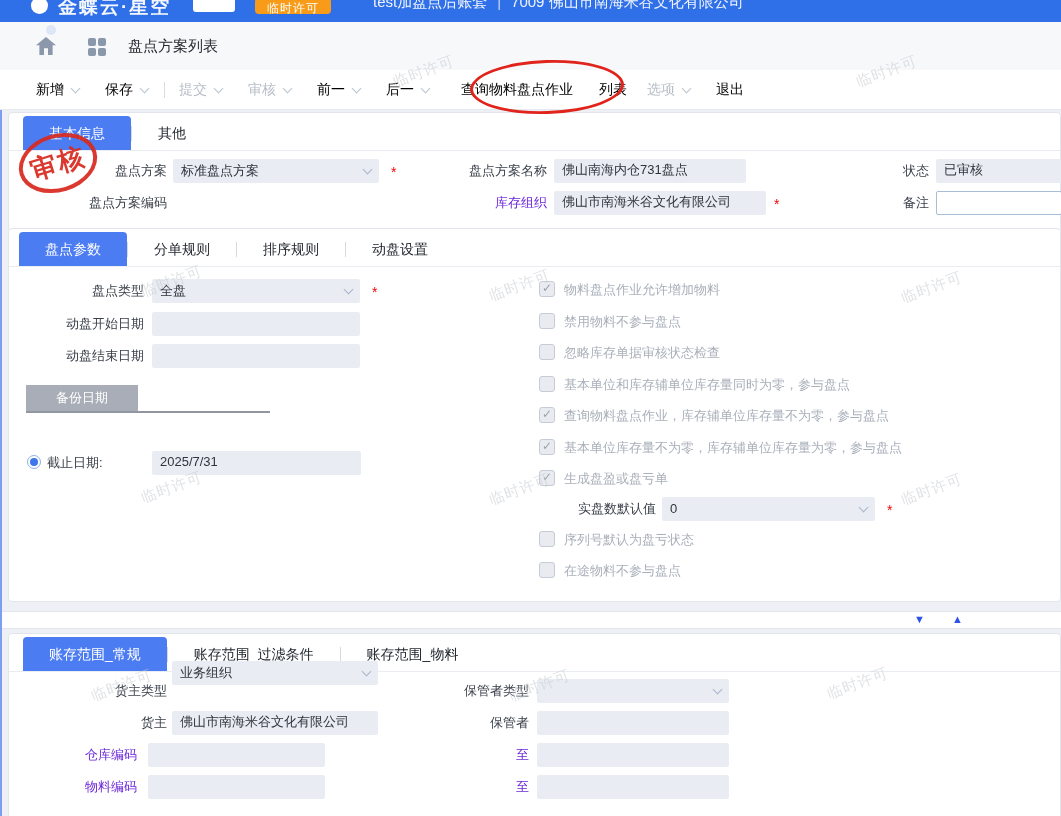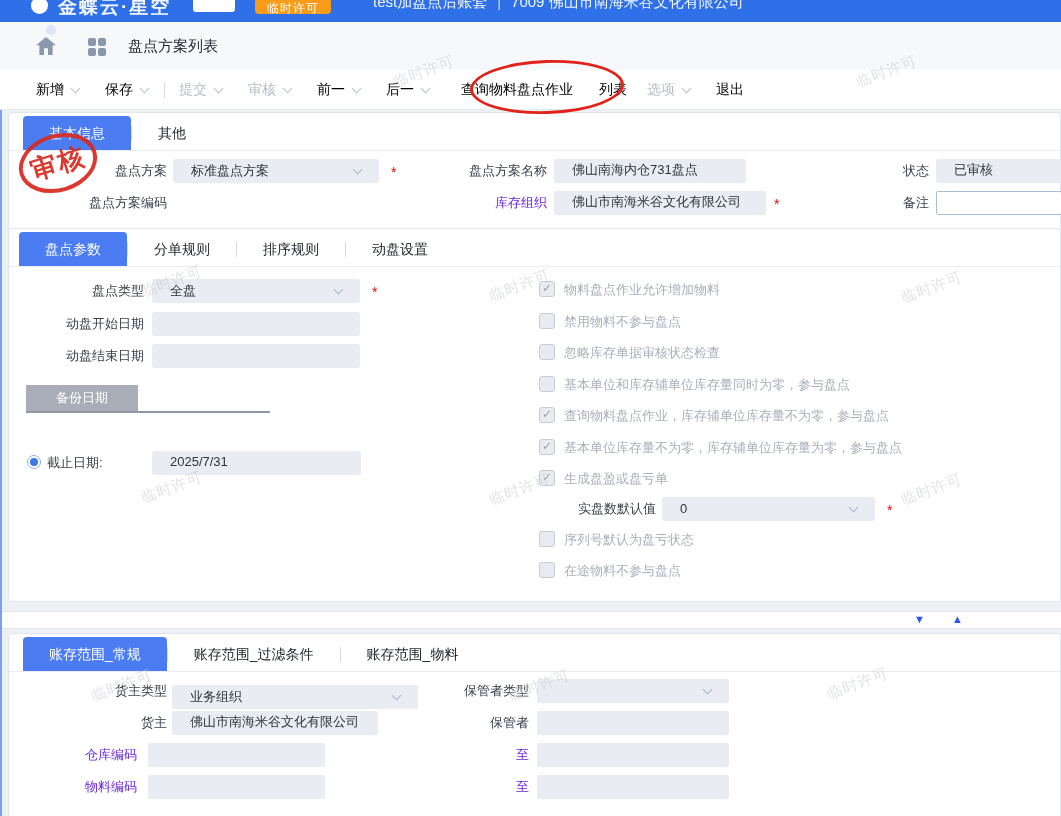--- a/index.html
+++ b/index.html
@@ -54,21 +54,21 @@
   .panel { position:absolute; left:8px; right:0; background:#fff; border:1px solid #e2e6ec; border-radius:4px; }
   .ptabs { height:38px; display:flex; align-items:flex-end; border-bottom:1px solid #e9ecf0; padding-top:3px; }
   .ptab { height:34px; line-height:34px; padding:0 26px; font-size:14px; color:#23272e; white-space:nowrap; }
   .ptab.active { background:#4c7cf1; color:#fff; border-radius:4px 4px 0 0; margin-left:14px; }
   .ptab-divider { width:1px; height:15px; background:#d5dae2; margin-bottom:9px; }
 
   .lbl { position:absolute; height:24px; line-height:24px; font-size:13px; color:#3b404a;
     text-align:right; white-space:nowrap; }
   .lbl.link { color:#6d28d9; }
   .inp { position:absolute; height:24px; line-height:22px; font-size:13px; color:#2f343c;
-    background:#e9ecf2; border-radius:2px; padding:0 18px; white-space:nowrap; overflow:hidden; }
+    background:#e9ecf2; border-radius:2px; padding:0 8px; white-space:nowrap; overflow:hidden; }
   .inp.sel { display:flex; align-items:center; justify-content:space-between; }
   .inp.editable { background:#fff; border:1px solid #a7bdd8; }
   .chv2 { display:inline-block; width:7px; height:7px; border-right:1.6px solid #a9b6c9;
     border-bottom:1.6px solid #a9b6c9; transform:rotate(45deg); margin-top:-4px; flex:none; }
   .ast { position:absolute; height:24px; line-height:26px; font-size:14px; color:#f20000; }
 
   .cb { position:absolute; width:16px; height:16px; background:#e9ebf0; border:1px solid #c6ccd5; border-radius:3px; }
   .cb.checked::after { content:"✓"; position:absolute; left:2px; top:-1px; font-size:12px; font-weight:700; color:#99a1ad; }
   .cblbl { position:absolute; height:18px; line-height:18px; font-size:13px; color:#a9afb9; white-space:nowrap; }
 
@@ -259,21 +259,21 @@
   <div class="panel" style="top:633px;height:190px;">
     <div class="ptabs">
       <div class="ptab active"><span>账存范围_常规</span></div>
       <div class="ptab-divider"></div>
       <div class="ptab"><span>账存范围_过滤条件</span></div>
       <div class="ptab-divider"></div>
       <div class="ptab"><span>账存范围_物料</span></div>
     </div>
 
     <span class="lbl" style="left:0;top:45px;width:158px">货主类型</span>
-    <div class="inp sel" style="left:163px;top:51px;width:246px">
+    <div class="inp sel" style="left:163px;top:27px;width:206px">
       <span>业务组织</span>
         <i class="chv2"></i>
     </div>
     <span class="lbl" style="left:380px;top:45px;width:140px">保管者类型</span>
     <div class="inp sel" style="left:528px;top:45px;width:192px">
       <span></span>
         <i class="chv2"></i>
     </div>
 
     <span class="lbl" style="left:0;top:77px;width:158px">货主</span>

